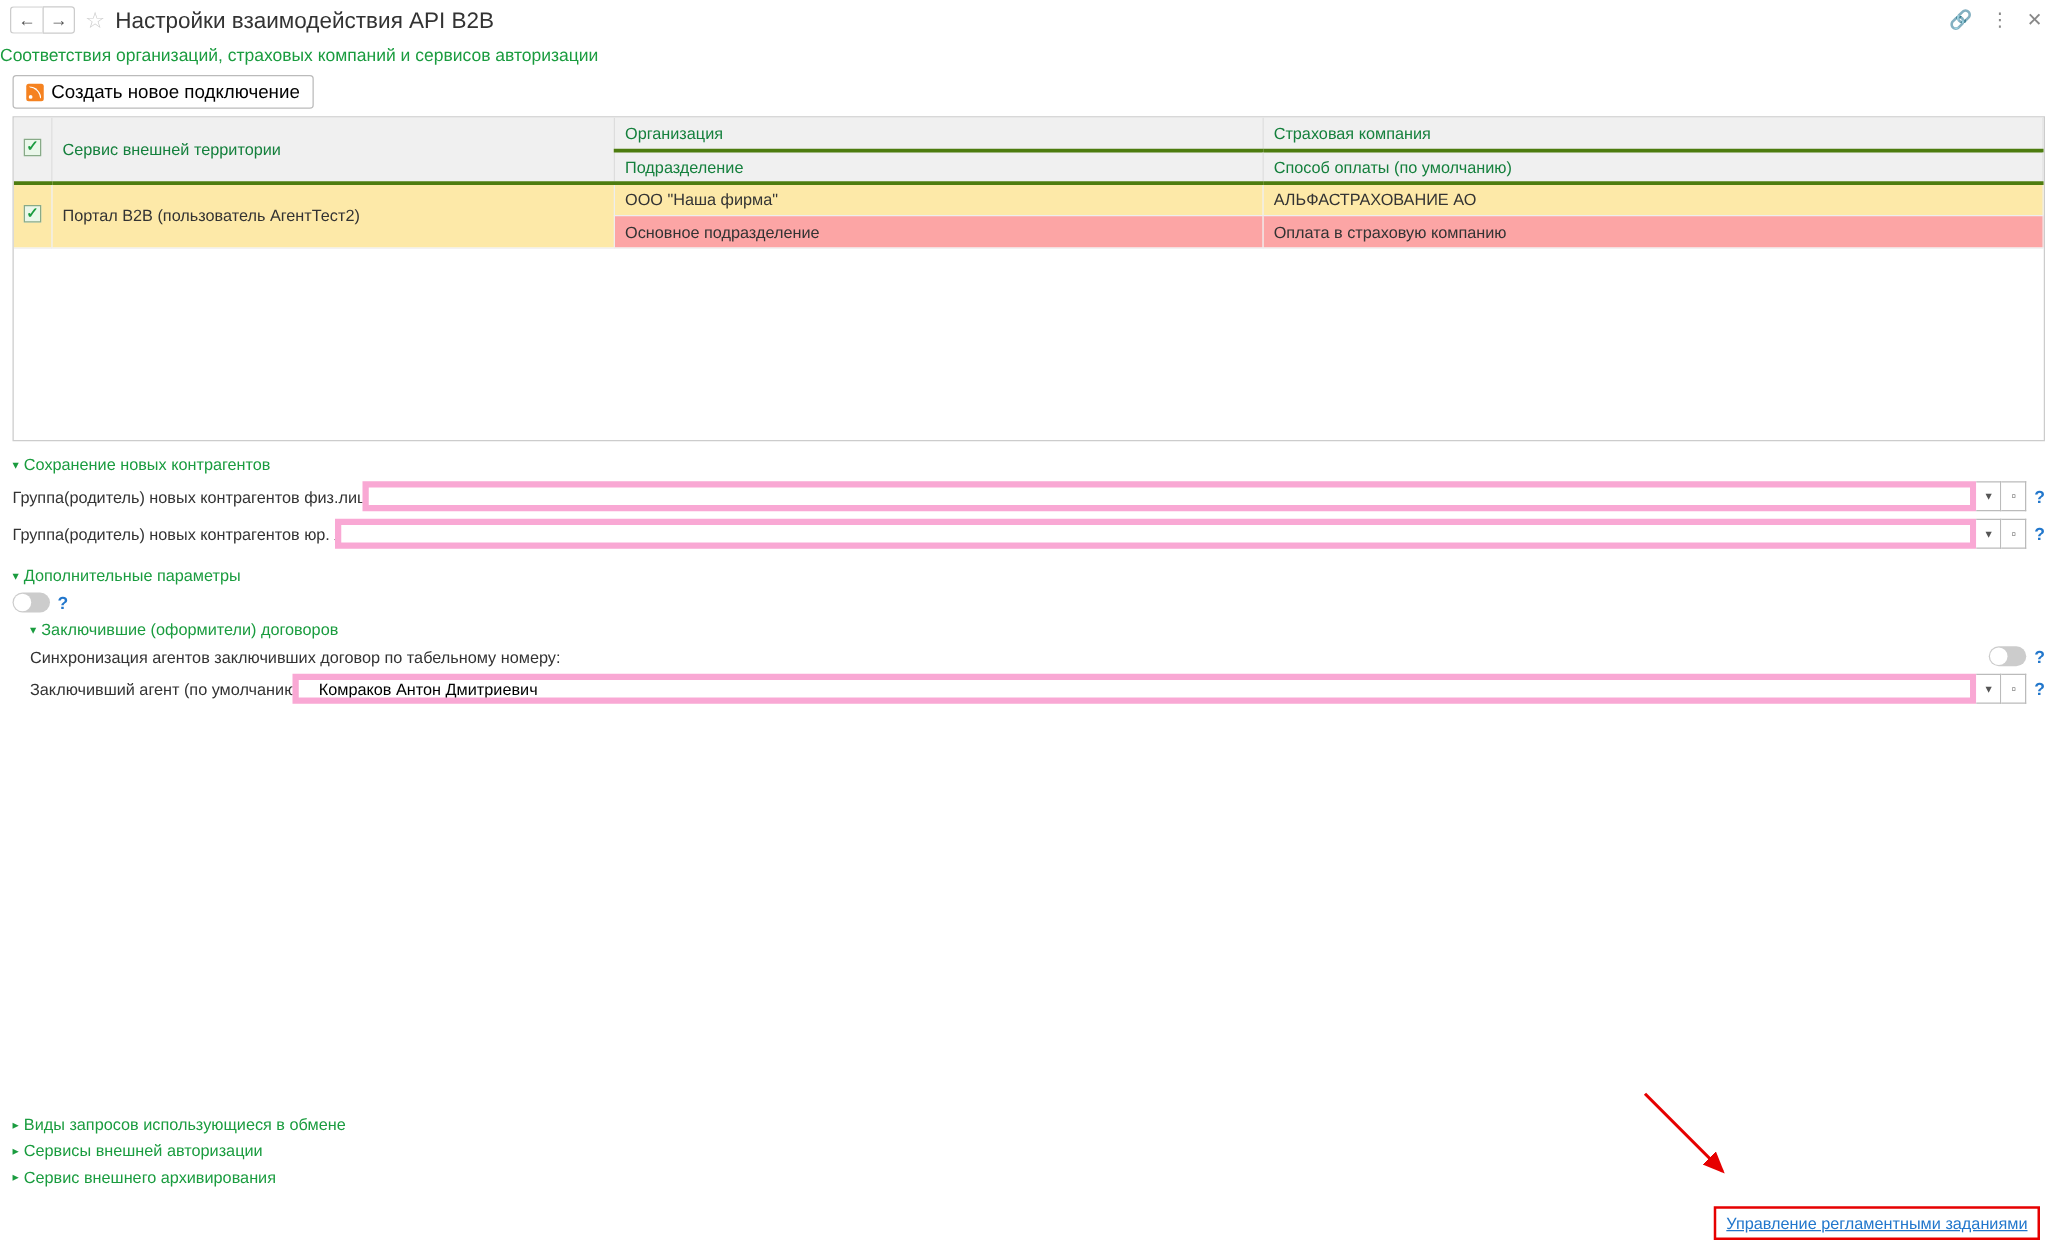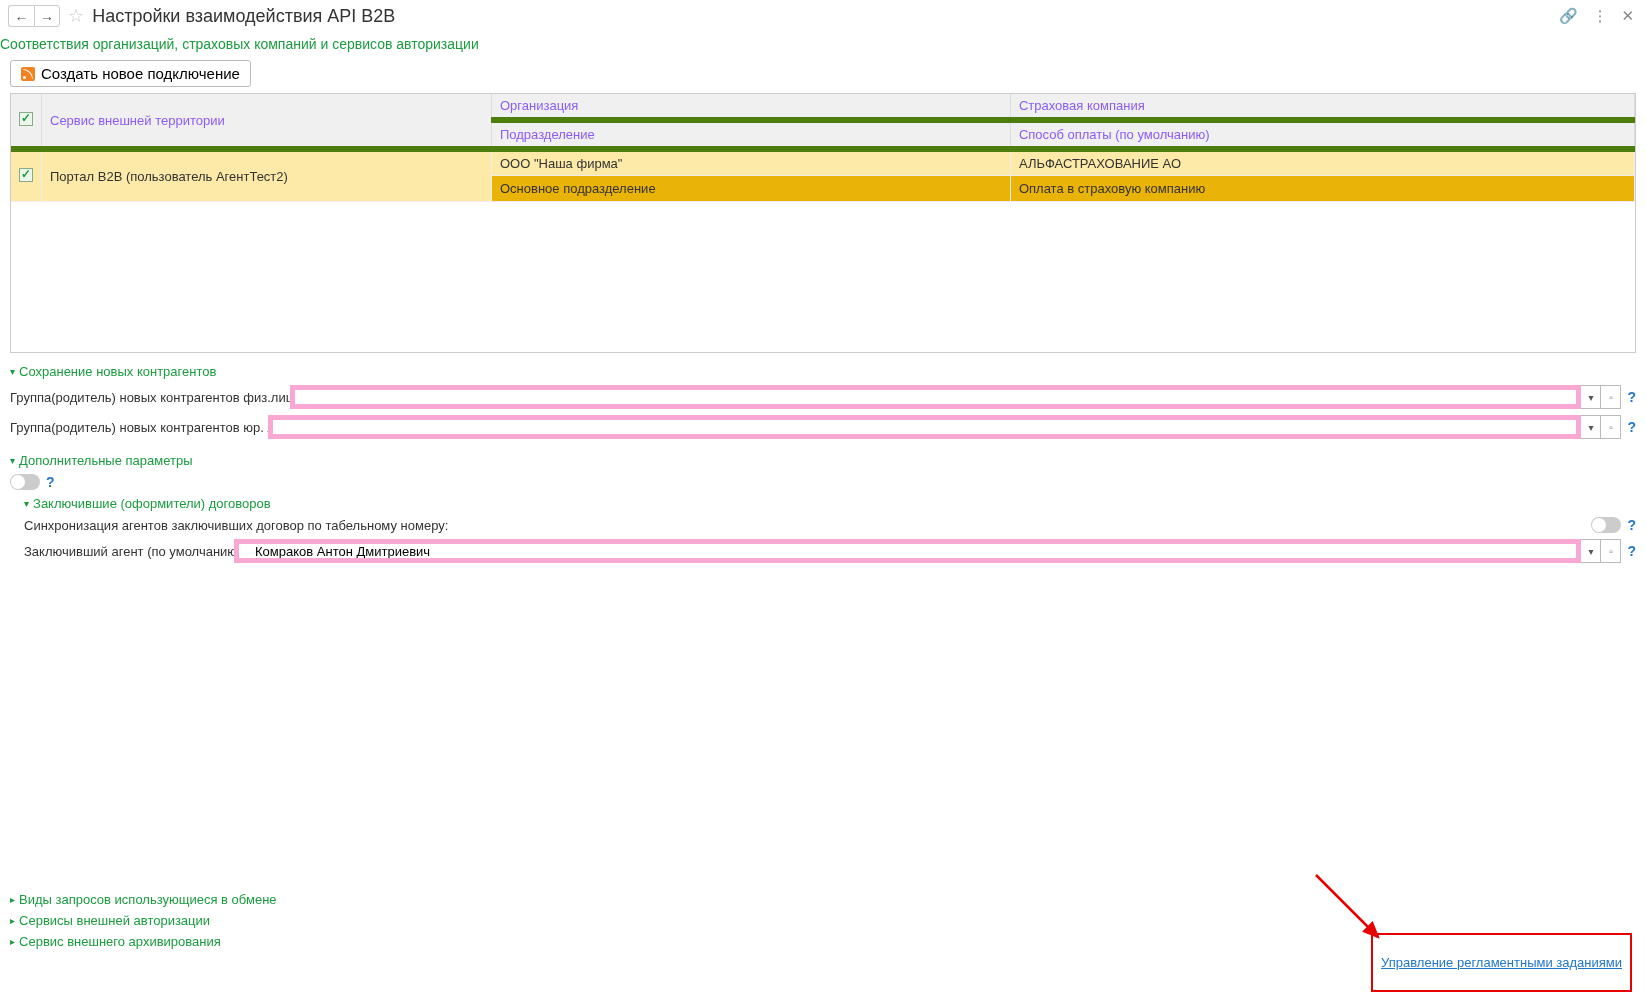--- a/index.html
+++ b/index.html
@@ -104,23 +104,23 @@
   table.main {
     width: 100%;
     border-collapse: collapse;
     font-size: 13px;
   }
   table.main th {
     background: #f0f0f0;
     text-align: left;
     font-weight: normal;
     padding: 4px 8px;
-    border-bottom: 6px solid #4d7c0f;
+    border-bottom: 3px solid #4d7c0f;
     border-right: 1px solid #ddd;
-    color: #8b5cf6;
+    color: #15803d;
     height: 26px;
   }
   table.main td {
     padding: 4px 8px;
     border-bottom: 1px solid #eee;
     border-right: 1px solid #eee;
     height: 26px;
   }
   .check-col { width: 30px; text-align: center; }
   .check-icon {
@@ -132,21 +132,21 @@
   }
   .check-icon::after {
     content: "✓";
     position: absolute;
     top: -2px; left: 1px;
     color: #1a9c3f;
     font-size: 12px;
     font-weight: bold;
   }
   tr.data-row-main td { background: #fde9a8; }
-  tr.data-row-sub td { background: #eab308; }
+  tr.data-row-sub td { background: #fca5a5; }
   .group {
     margin-top: 8px;
     padding: 0 10px;
   }
   .group-header {
     color: #1a9c3f;
     cursor: pointer;
     display: flex;
     align-items: center;
     gap: 4px;
@@ -219,21 +219,21 @@
     bottom: 52px;
     left: 0;
     right: 0;
     padding: 0 10px;
   }
   .bottom-link-wrap {
     position: absolute;
     bottom: 12px;
     right: 14px;
     border: 2px solid #e60000;
-    padding: 20px 8px;
+    padding: 4px 8px;
   }
   .bottom-link {
     color: #2277cc;
     text-decoration: underline;
     cursor: pointer;
     font-size: 13px;
   }
   .arrow-annotation {
     position: absolute;
     bottom: 46px;

